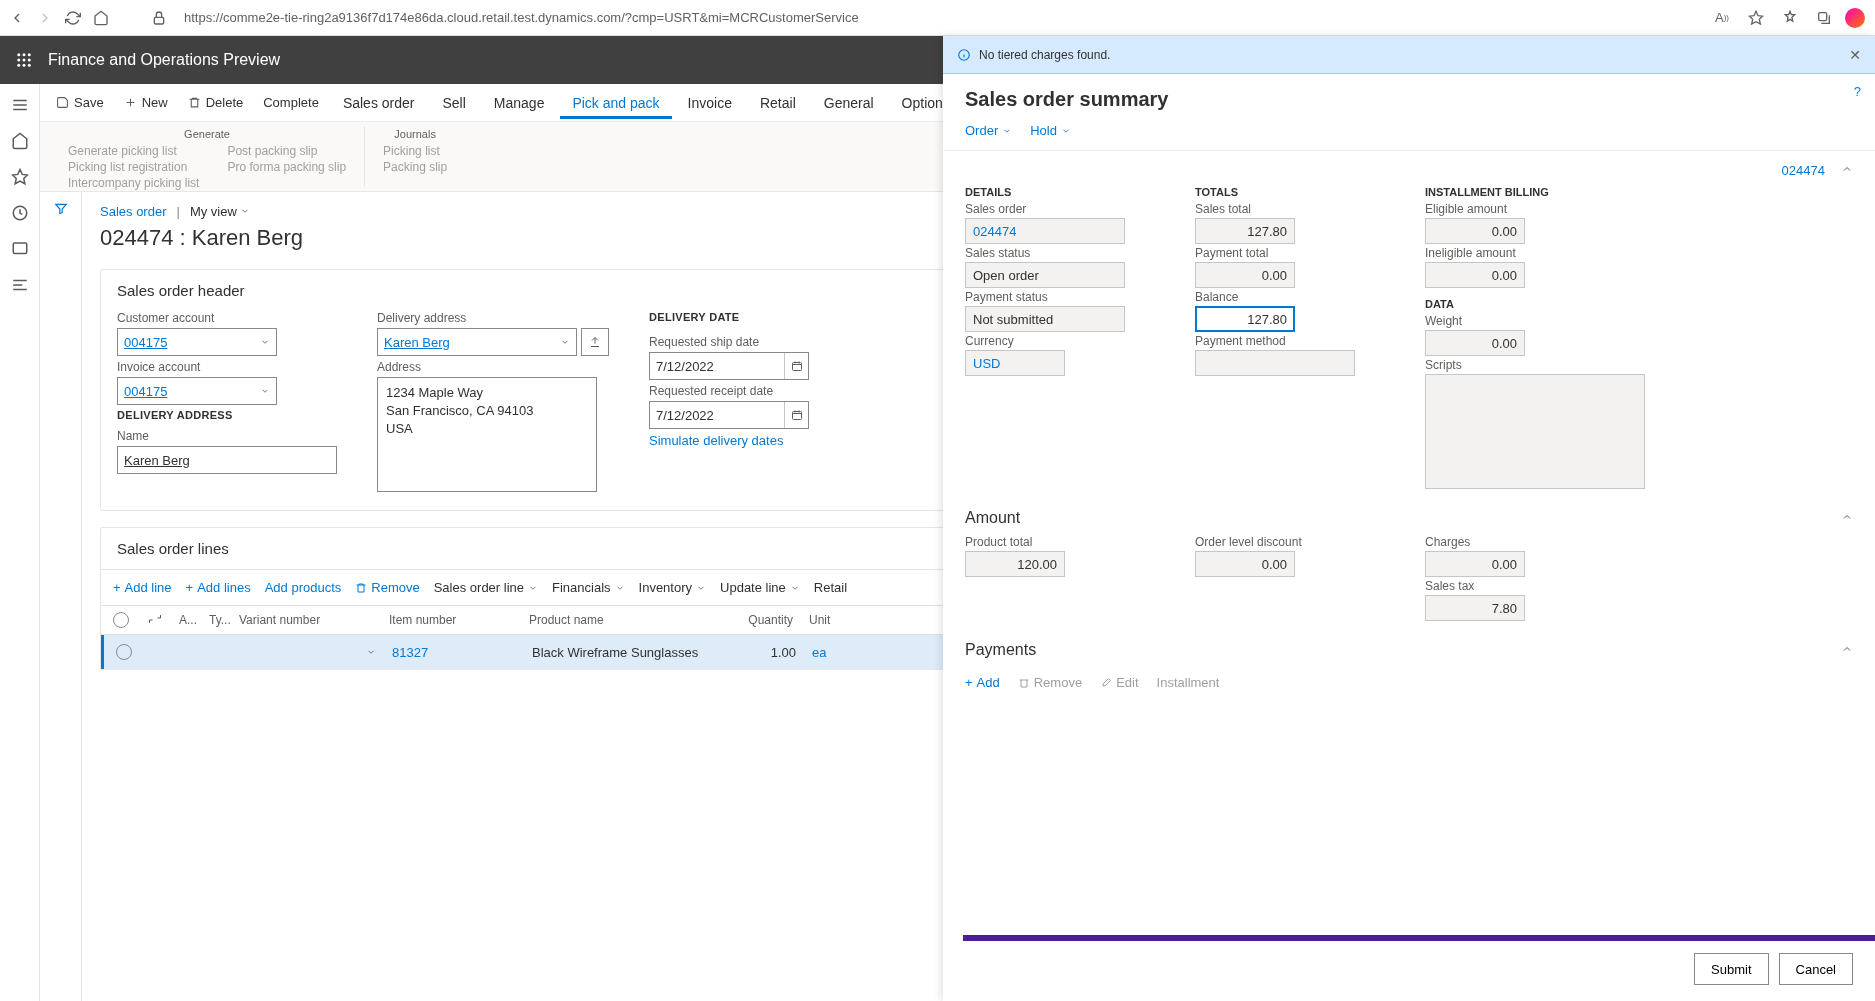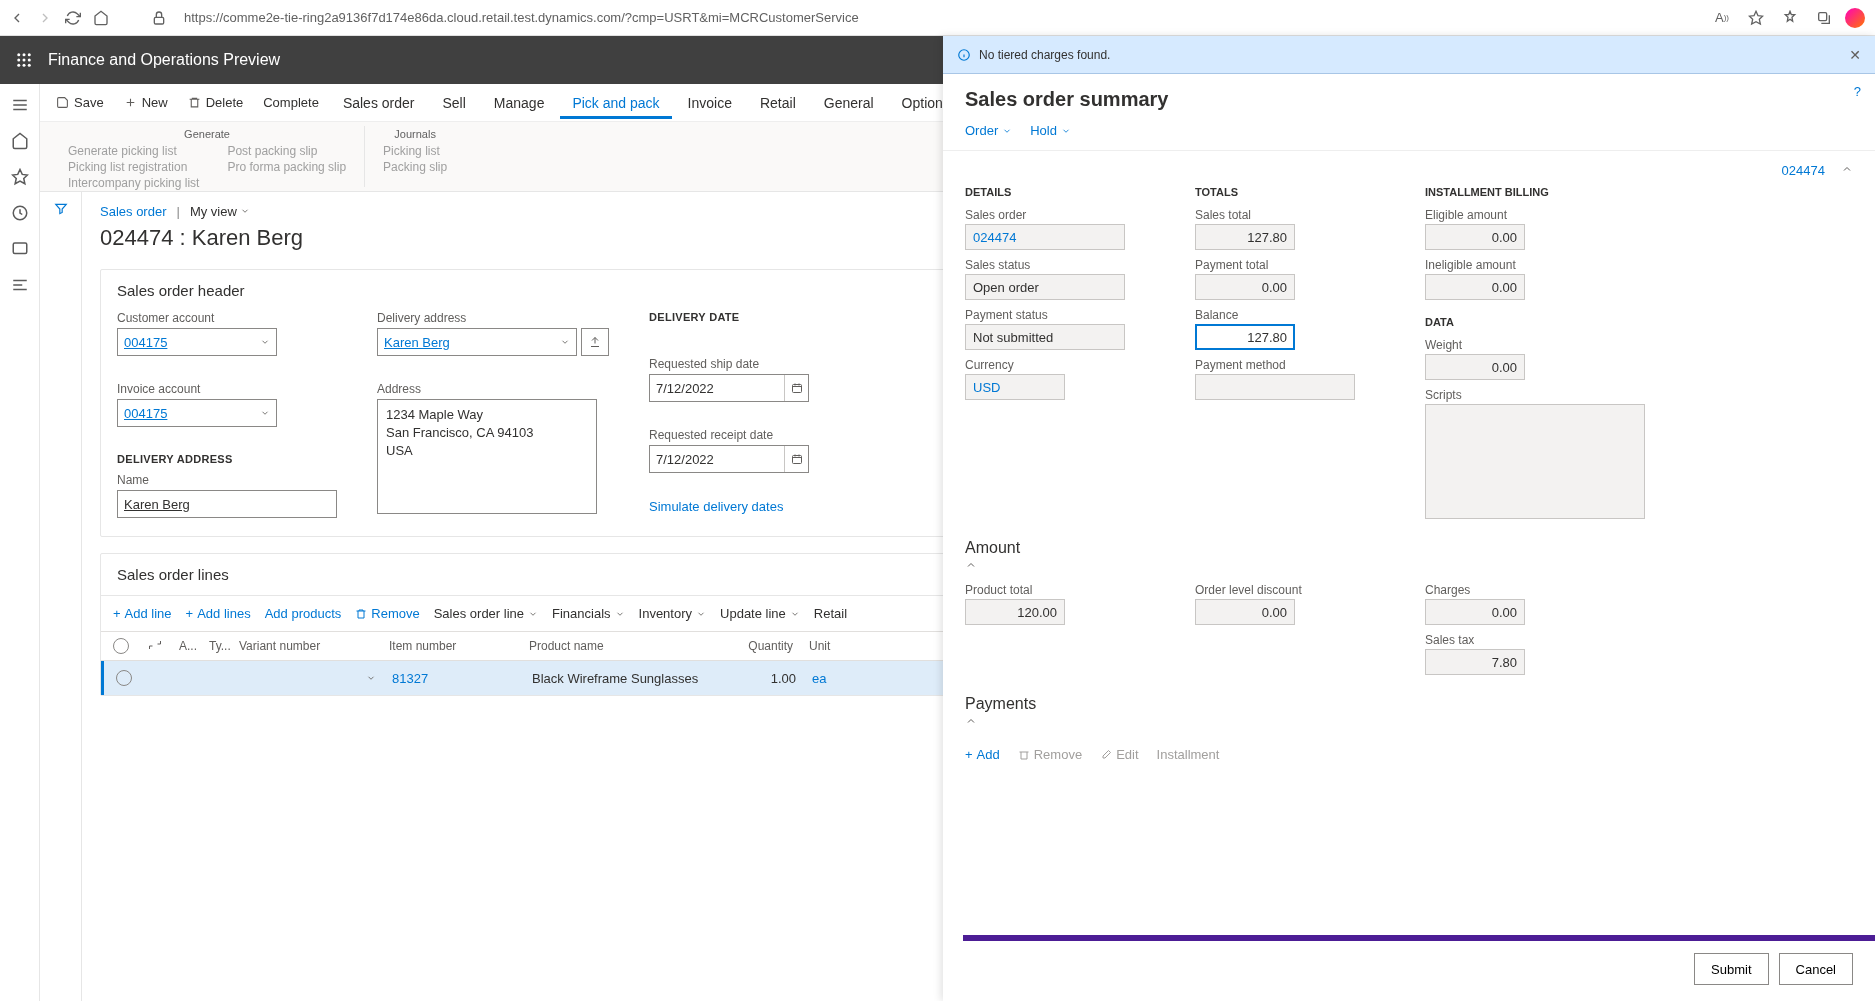--- a/index.html
+++ b/index.html
@@ -48,21 +48,21 @@
 .content-body { flex:1; padding: 12px 18px; }
 .breadcrumb { display:flex; gap:10px; align-items:center; color:#0078d4; font-size:13px; margin-bottom:6px;}
 .breadcrumb .sep { color:#888; }
 .breadcrumb .my { color:#323130; }
 .page-title { font-size:22px; color:#323130; margin-bottom:18px; }
 
 .card { border:1px solid #e6e6e6; border-radius:2px; margin-bottom:16px; }
 .card-header { padding:12px 16px; font-size:15px; color:#323130; }
 .card-body { padding: 0 16px 18px 16px; }
 .form-row { display:flex; gap:40px; }
-.form-col { display:flex; flex-direction:column; gap:26px; min-width:180px;}
+.form-col { display:flex; flex-direction:column; gap:4px; min-width:180px;}
 .field label { display:block; font-size:12px; color:#605e5c; margin-bottom:3px; }
 .input { height:28px; border:1px solid #8a8886; background:#fff; padding: 0 6px; font-size:13px; display:flex; align-items:center; justify-content:space-between; width:160px;text-decoration:underline;}
 .input.blue { color:#0078d4; }
 .textarea { border:1px solid #8a8886; width:220px; height:115px; padding:6px 8px; font-size:13px; line-height:1.4; }
 .section-label { font-size:11px; letter-spacing:0.3px; color:#323130; font-weight:600; margin-bottom:8px; }
 .date-input { display:flex; align-items:center; height:28px; border:1px solid #8a8886; width:160px; }
 .date-input span { flex:1; padding:0 6px; }
 .date-input .cal { width:24px; border-left:1px solid #c8c6c4; height:100%; display:flex; align-items:center; justify-content:center; color:#605e5c;}
 .link { color:#0078d4; cursor:pointer; font-size:13px; }
 .chevron { width:10px; height:10px; }
@@ -87,29 +87,29 @@
 .panel-header { padding:14px 22px 4px 22px; }
 .panel-header h2 { font-size:20px; font-weight:600; }
 .panel-actions { padding:8px 22px 12px 22px; display:flex; gap:18px; border-bottom:1px solid #eee;}
 .panel-actions .pa { color:#0078d4; cursor:pointer; display:flex; align-items:center; gap:4px; font-size:13px;}
 .panel-body { flex:1; overflow:auto; padding: 0 22px; }
 .panel-section { padding:12px 0; }
 .ps-head { display:flex; justify-content:space-between; align-items:center; margin-bottom:8px; }
 .ps-head .id { color:#0078d4; font-size:13px; }
 .chev-up { color:#605e5c; }
 .ps-cols { display:flex; gap:60px; }
-.ps-col { display:flex; flex-direction:column; gap:8px; min-width:170px;}
+.ps-col { display:flex; flex-direction:column; gap:2px; min-width:170px;}
 .ps-col .sl { font-size:11px; font-weight:700; color:#323130; margin-bottom:2px;}
 .ps-field label { font-size:12px; color:#605e5c; display:block; margin-bottom:2px;}
 .ps-input { height:26px; background:#f3f2f1; border:1px solid #c8c6c4; padding:0 7px; font-size:13px; display:flex; align-items:center; width:160px;}
 .ps-input.num { justify-content:flex-end; width:100px; }
 .ps-input.focus { background:#fff; border:1px solid #0078d4; box-shadow: inset 0 0 0 1px #0078d4; }
 .ps-input.blue { color:#0078d4; }
 .ps-textarea { height:115px; width:220px; background:#f3f2f1; border:1px solid #c8c6c4; }
-.big-section { font-size:16px; padding:8px 0; display:flex; justify-content:space-between; color:#323130;flex-direction:column;}
+.big-section { font-size:16px; padding:8px 0; display:flex; justify-content:space-between; color:#323130;}
 .panel-footer { padding: 12px 22px 16px 22px; border-top:6px solid #4c1d95; display:flex; justify-content:flex-end; gap:10px; background:#fff;margin-left:20px;}
 .btn { height:32px; padding:0 16px; border:1px solid #8a8886; background:#fff; cursor:pointer; font-size:13px;}
 .payments-bar { display:flex; gap:18px; padding:8px 0; font-size:13px;}
 .payments-bar .tb { color:#0078d4; display:flex; align-items:center; gap:4px;}
 .payments-bar .tb.muted { color:#a19f9d; }
 .avatar { width:24px; height:24px; border-radius:50%; background:linear-gradient(135deg,#f0b,#f70); border:2px solid #fff;}
 </style>
 </head>
 <body>
 

